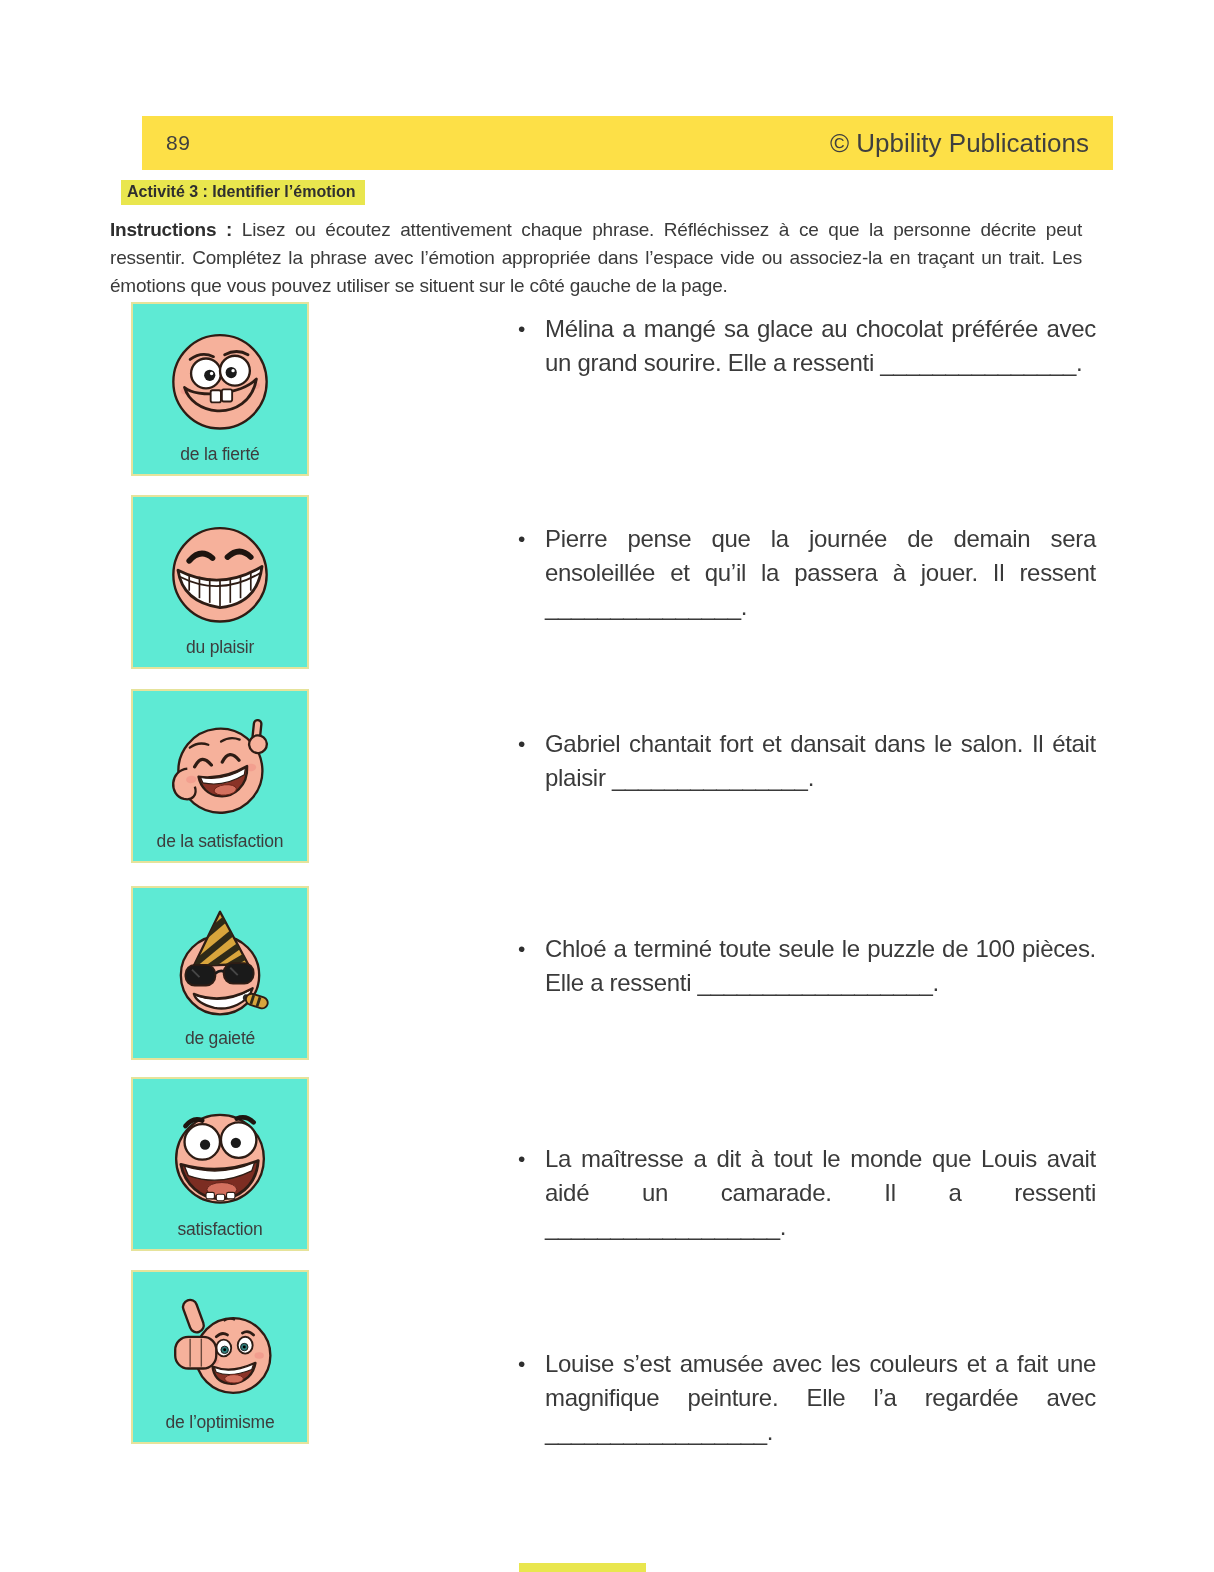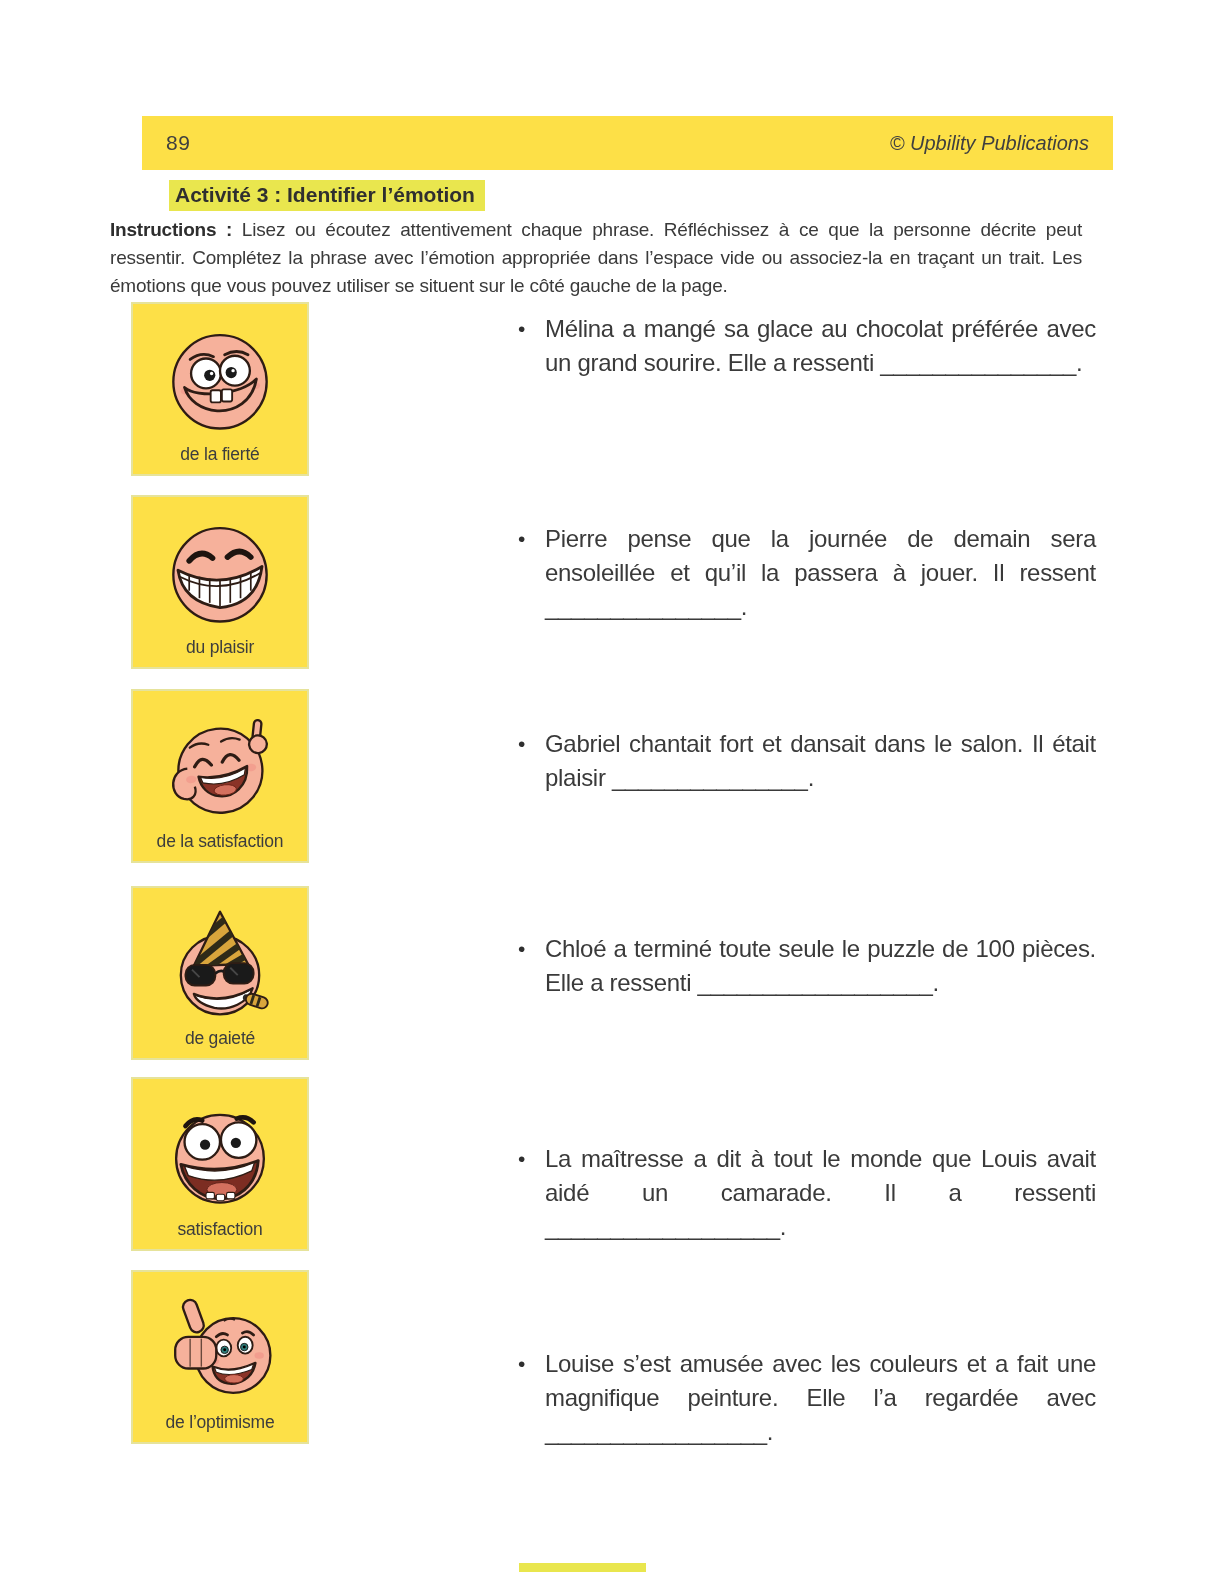--- a/index.html
+++ b/index.html
@@ -3,32 +3,32 @@
 <meta charset="utf-8">
 <style>
   html,body{margin:0;padding:0;background:#fff;}
   .page{position:relative;width:1214px;height:1572px;background:#ffffff;
         font-family:"Liberation Sans",sans-serif;color:#3d3d3d;overflow:hidden;}
 
   .header-bar{position:absolute;left:121px;top:116px;width:971px;height:54px;
         background:#fde047;display:flex;align-items:center;justify-content:space-between;
         box-sizing:border-box;padding:0 24px;margin-left:21px;}
   .page-number{font-size:21px;color:#3f3f3f;letter-spacing:.5px;}
-  .publisher{font-size:20px;color:#3f3f3f;font-style:italic;}
+  .publisher{font-size:26px;color:#3f3f3f;}
 
   .title-wrap{position:absolute;left:121px;top:180px;}
   .title-highlight{display:inline-block;background:#e9e64e;padding:3px 10px 4px 6px;
-        font-weight:bold;font-size:21px;color:#2f2f2f;margin-left:48px;}
+        font-weight:bold;font-size:16px;color:#2f2f2f;}
 
   .instructions{position:absolute;left:110px;top:216px;width:972px;
         font-size:19px;line-height:28px;letter-spacing:-0.2px;
         text-align:justify;text-align-last:left;color:#3a3a3a;margin:0;}
   .instructions strong{color:#2e2e2e;}
 
-  .card{position:absolute;left:131px;width:178px;height:174px;background:#fde047;
+  .card{position:absolute;left:131px;width:178px;height:174px;background:#5eead4;
         border:2px solid #e6e39b;box-sizing:border-box;text-align:center;}
   .card svg{display:block;margin:20px auto 0 auto;}
   .card-label{position:absolute;bottom:9px;left:0;width:100%;
         font-size:17.5px;color:#3d3d3d;letter-spacing:-0.2px;}
 
   .sentence{position:absolute;left:518px;width:578px;display:flex;}
   .bullet{flex:0 0 auto;width:14px;margin-right:13px;font-size:21px;line-height:34px;color:#2f2f2f;}
   .s-text{flex:1;font-size:24px;line-height:34px;letter-spacing:-0.3px;
         text-align:justify;text-align-last:left;color:#3a3a3a;}
 

